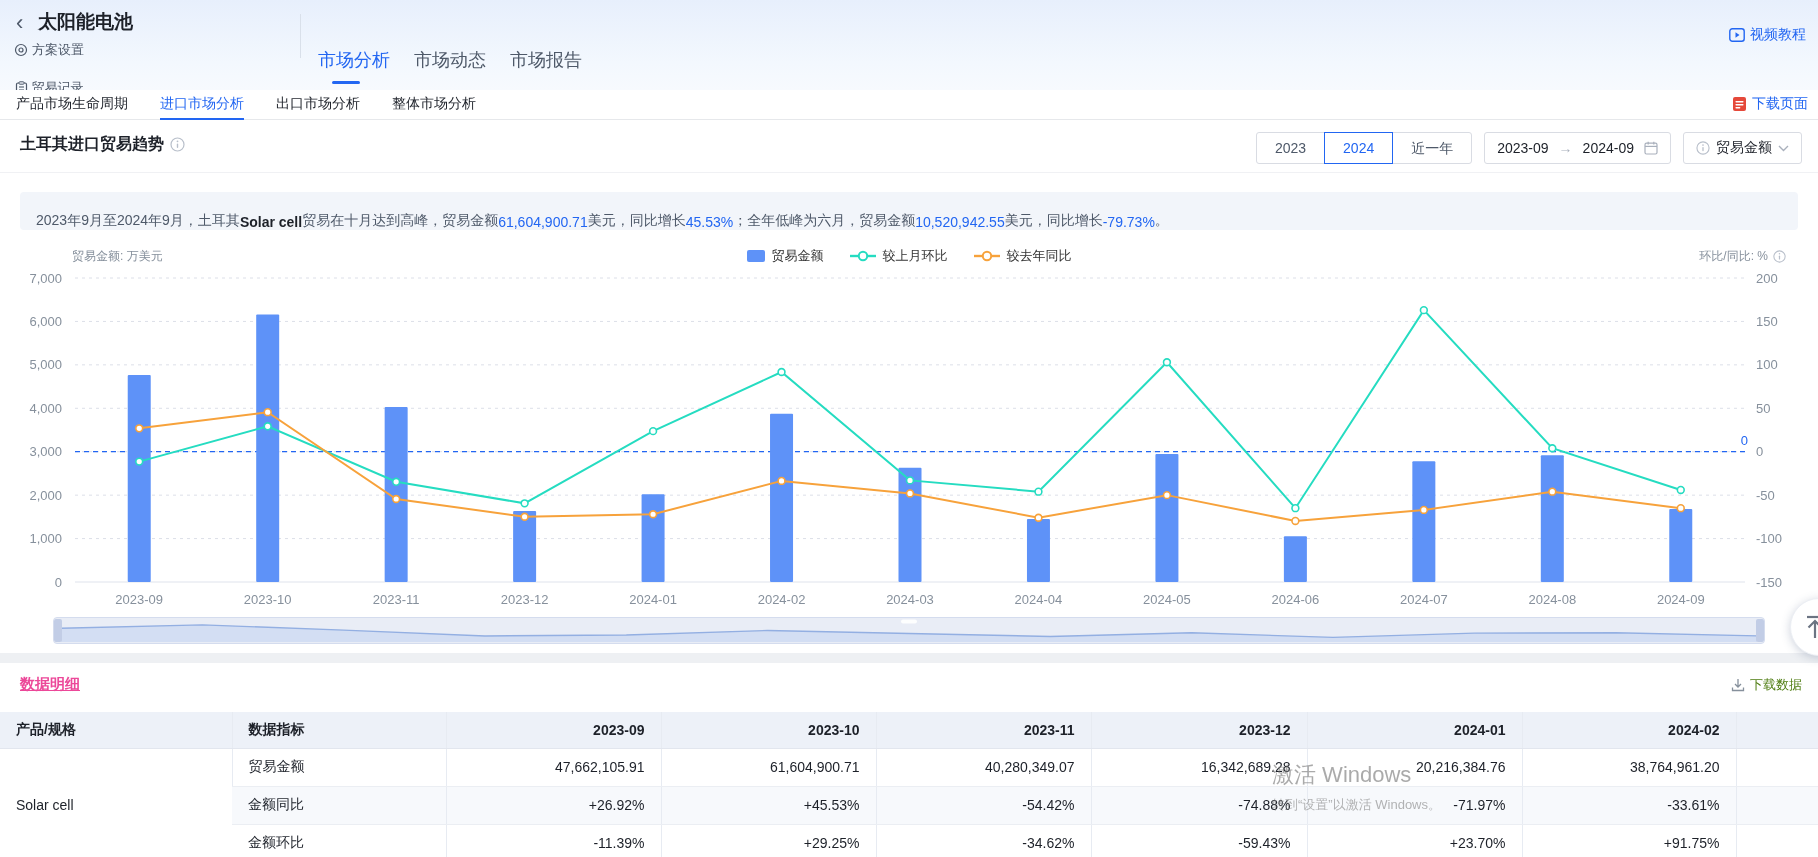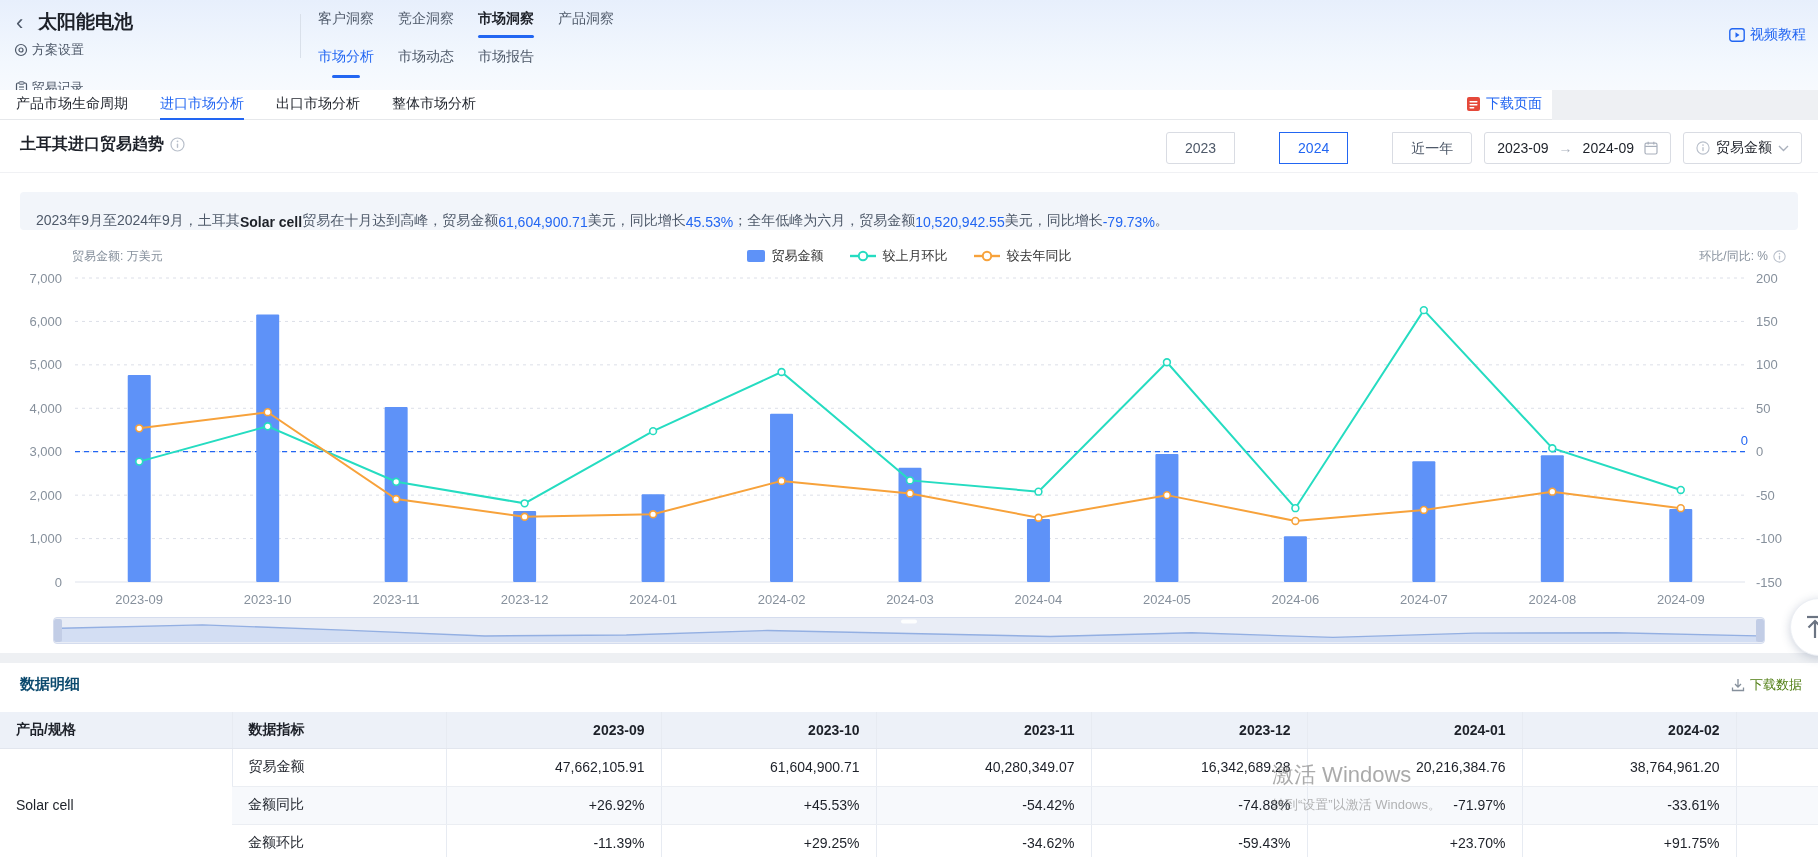--- a/index.html
+++ b/index.html
@@ -8,38 +8,38 @@
   .header { position:absolute; left:0; top:0; width:1818px; height:90px; background:linear-gradient(180deg,#e7effc 0%,#f3f8fe 70%,#f7fafe 100%); }
   .back { position:absolute; left:16px; top:10px; font-size:22px; color:#4e5969; line-height:26px; cursor:pointer; }
   .page-title { position:absolute; left:38px; top:9px; font-size:19px; font-weight:bold; color:#1d2129; }
   .head-links { position:absolute; left:14px; top:41px; display:flex; gap:20px; font-size:13px; color:#4e5969; align-items:center;flex-direction:column; }
   .head-links .lk { display:flex; align-items:center; gap:4px; cursor:pointer; }
   .vdiv { position:absolute; left:300px; top:14px; width:1px; height:44px; background:#d9e0ea; }
   .toptabs { position:absolute; left:318px; top:10px; display:flex; gap:24px; font-size:14px; color:#4e5969; }
   .toptabs .ttab { position:relative; padding-bottom:10px; cursor:pointer; }
   .toptabs .ttab.active { color:#1d2129; font-weight:bold; }
   .toptabs .ttab.active::after { content:""; position:absolute; left:0; right:0; bottom:0; height:3px; background:#2266f2; border-radius:2px; }
-  .subtabs { position:absolute; left:318px; top:48px; display:flex; gap:24px; font-size:14px; color:#4e5969; }
+  .subtabs { position:absolute; left:318px; top:48px; display:flex; gap:24px; font-size:18px; color:#4e5969; }
   .subtabs .stab { position:relative; padding-bottom:12px; cursor:pointer; }
   .subtabs .stab.active { color:#2266f2; }
   .subtabs .stab.active::after { content:""; position:absolute; left:14px; width:28px; bottom:0; height:3px; background:#2266f2; border-radius:2px; }
   .video-link { position:absolute; right:12px; top:26px; display:flex; align-items:center; gap:5px; color:#2266f2; font-size:14px; cursor:pointer; }
   
-  .subnav { position:absolute; left:0; top:90px; width:1552px; height:30px; background:#fff; border-bottom:1px solid #e6e8eb; }
+  .subnav { position:absolute; left:0; top:90px; width:1818px; height:30px; background:#fff; border-bottom:1px solid #e6e8eb; }
   .subnav .navtabs { position:absolute; left:16px; top:0; display:flex; gap:32px; font-size:14px; color:#1d2129; }
   .subnav .ntab { position:relative; padding:5px 0 8px; cursor:pointer; }
   .subnav .ntab.active { color:#2266f2; }
   .subnav .ntab.active::after { content:""; position:absolute; left:0; right:0; bottom:0; height:3px; background:#2266f2; }
   .dl-page { position:absolute; right:10px; top:5px; display:flex; align-items:center; gap:5px; font-size:14px; color:#2266f2; cursor:pointer; }
   
   .chart-card { position:absolute; left:0; top:120px; width:1818px; height:533px; background:#fff; }
   .card-title-row { position:absolute; left:20px; top:14px; display:flex; align-items:center; gap:6px; }
   .card-title { font-size:16px; font-weight:bold; color:#1d2129; }
   .controls { position:absolute; right:16px; top:12px; display:flex; gap:12px; align-items:center; }
-  .seg-group { display:flex;gap:45px; }
+  .seg-group { display:flex; }
   .seg { height:32px; line-height:30px; padding:0 18px; border:1px solid #d9dce3; font-size:14px; color:#4e5969; background:#fff; cursor:pointer; }
   .seg:not(:first-child){ margin-left:-1px; }
   .seg.first{ border-radius:3px 0 0 3px; } .seg.last{ border-radius:0 3px 3px 0; }
   .seg.active { border-color:#2266f2; color:#2266f2; z-index:2; position:relative; }
   .range-box { height:32px; display:flex; align-items:center; gap:10px; border:1px solid #d9dce3; border-radius:3px; padding:0 12px; font-size:14px; color:#1d2129; background:#fff; cursor:pointer; }
   .range-box .arr { color:#a9b0bc; }
   .drop-box { height:32px; display:flex; align-items:center; gap:6px; border:1px solid #d9dce3; border-radius:3px; padding:0 12px; font-size:14px; color:#1d2129; background:#fff; cursor:pointer; }
   .hr1 { position:absolute; left:0; top:52px; width:1818px; height:1px; background:#f0f1f4; }
   .summary { position:absolute; left:20px; top:72px; width:1778px; height:38px; background:#f2f5fa; border-radius:4px; display:flex; align-items:flex-end; padding:0 16px; font-size:14px; color:#4e5969; }
   .summary b { color:#1d2129; }
@@ -50,21 +50,21 @@
   .legend { position:absolute; left:0; right:0; top:0; display:flex; justify-content:center; gap:26px; align-items:center; height:22px; }
   .leg-item { display:flex; align-items:center; gap:7px; font-size:13px; color:#333; cursor:pointer; }
   .leg-bar { width:18px; height:12px; border-radius:2px; }
   #chart-svg { position:absolute; left:0; top:150px; }
   
   .dz { position:absolute; left:53px; top:497px; width:1712px; height:27px; background:#e9edf6; border:1px solid #d4dcee; border-radius:4px; overflow:hidden; cursor:pointer; }
   
   .btt { position:absolute; left:1790px; top:598px; width:58px; height:58px; border-radius:50%; background:#fff; box-shadow:0 2px 10px rgba(60,80,120,.25); border:1px solid #eceff4; display:flex; align-items:center; padding-left:13px; cursor:pointer; z-index:5; }
   
   .table-card { position:absolute; left:0; top:663px; width:1818px; height:194px; background:#fff; }
-  .tbl-title { position:absolute; left:20px; top:12px; font-size:15px; font-weight:bold; color:#0c4a6e; }
+  .tbl-title { position:absolute; left:20px; top:12px; font-size:15px; font-weight:bold; color:#ec4899;text-decoration:underline; }
   .dl-data { position:absolute; right:16px; top:13px; display:flex; align-items:center; gap:5px; font-size:13px; color:#4d7c0f; cursor:pointer; }
   table.data { position:absolute; left:0; top:49px; width:1818px; border-collapse:collapse; table-layout:fixed; font-size:14px; }
   table.data th { background:#edf1f8; font-weight:bold; color:#1d2129; height:36px; text-align:left; padding:0 16px; border-bottom:1px solid #e2e6ee; }
   table.data td { height:38px; padding:0 16px; border-bottom:1px solid #ebeef3; color:#1d2129; background:#fff; }
   table.data th + th, table.data td + td { border-left:1px solid #e7ebf2; }
   table.data .num { text-align:right; }
   table.data tr.alt td { background:#f7f9fc; }
   table.data td.product-cell { background:#fff; }
   .pos { color:#f23c3c; } .neg { color:#00b578; }
   
@@ -95,26 +95,20 @@
             <rect x="1.5" y="2" width="10" height="11" rx="1.5" fill="none" stroke="#4e5969" stroke-width="1.2"></rect>
             <rect x="4" y="0.8" width="5" height="2.4" rx="0.8" fill="#eef3fb" stroke="#4e5969" stroke-width="1"></rect>
             <line x1="4" y1="6" x2="9" y2="6" stroke="#4e5969" stroke-width="1.1"></line>
             <line x1="4" y1="9" x2="9" y2="9" stroke="#4e5969" stroke-width="1.1"></line>
           </svg>
         </span>
       <span>贸易记录</span>
     </span>
   </div>
   <div class="vdiv"></div>
-  <div class="toptabs">
-    <span class="ttab">客户洞察</span>
-    <span class="ttab">竞企洞察</span>
-    <span class="ttab active">市场洞察</span>
-    <span class="ttab">产品洞察</span>
-  </div>
   <div class="subtabs">
     <span class="stab active">市场分析</span>
     <span class="stab">市场动态</span>
     <span class="stab">市场报告</span>
   </div>
   <span class="video-link">
     <span class="icg">
         <svg width="16" height="14" viewBox="0 0 16 14">
           <rect x="0.8" y="0.8" width="14.4" height="12.4" rx="2.5" fill="none" stroke="#2266f2" stroke-width="1.4"></rect>
           <path d="M6.5 4.2 L10.5 7 L6.5 9.8 Z" fill="#2266f2"></path>

